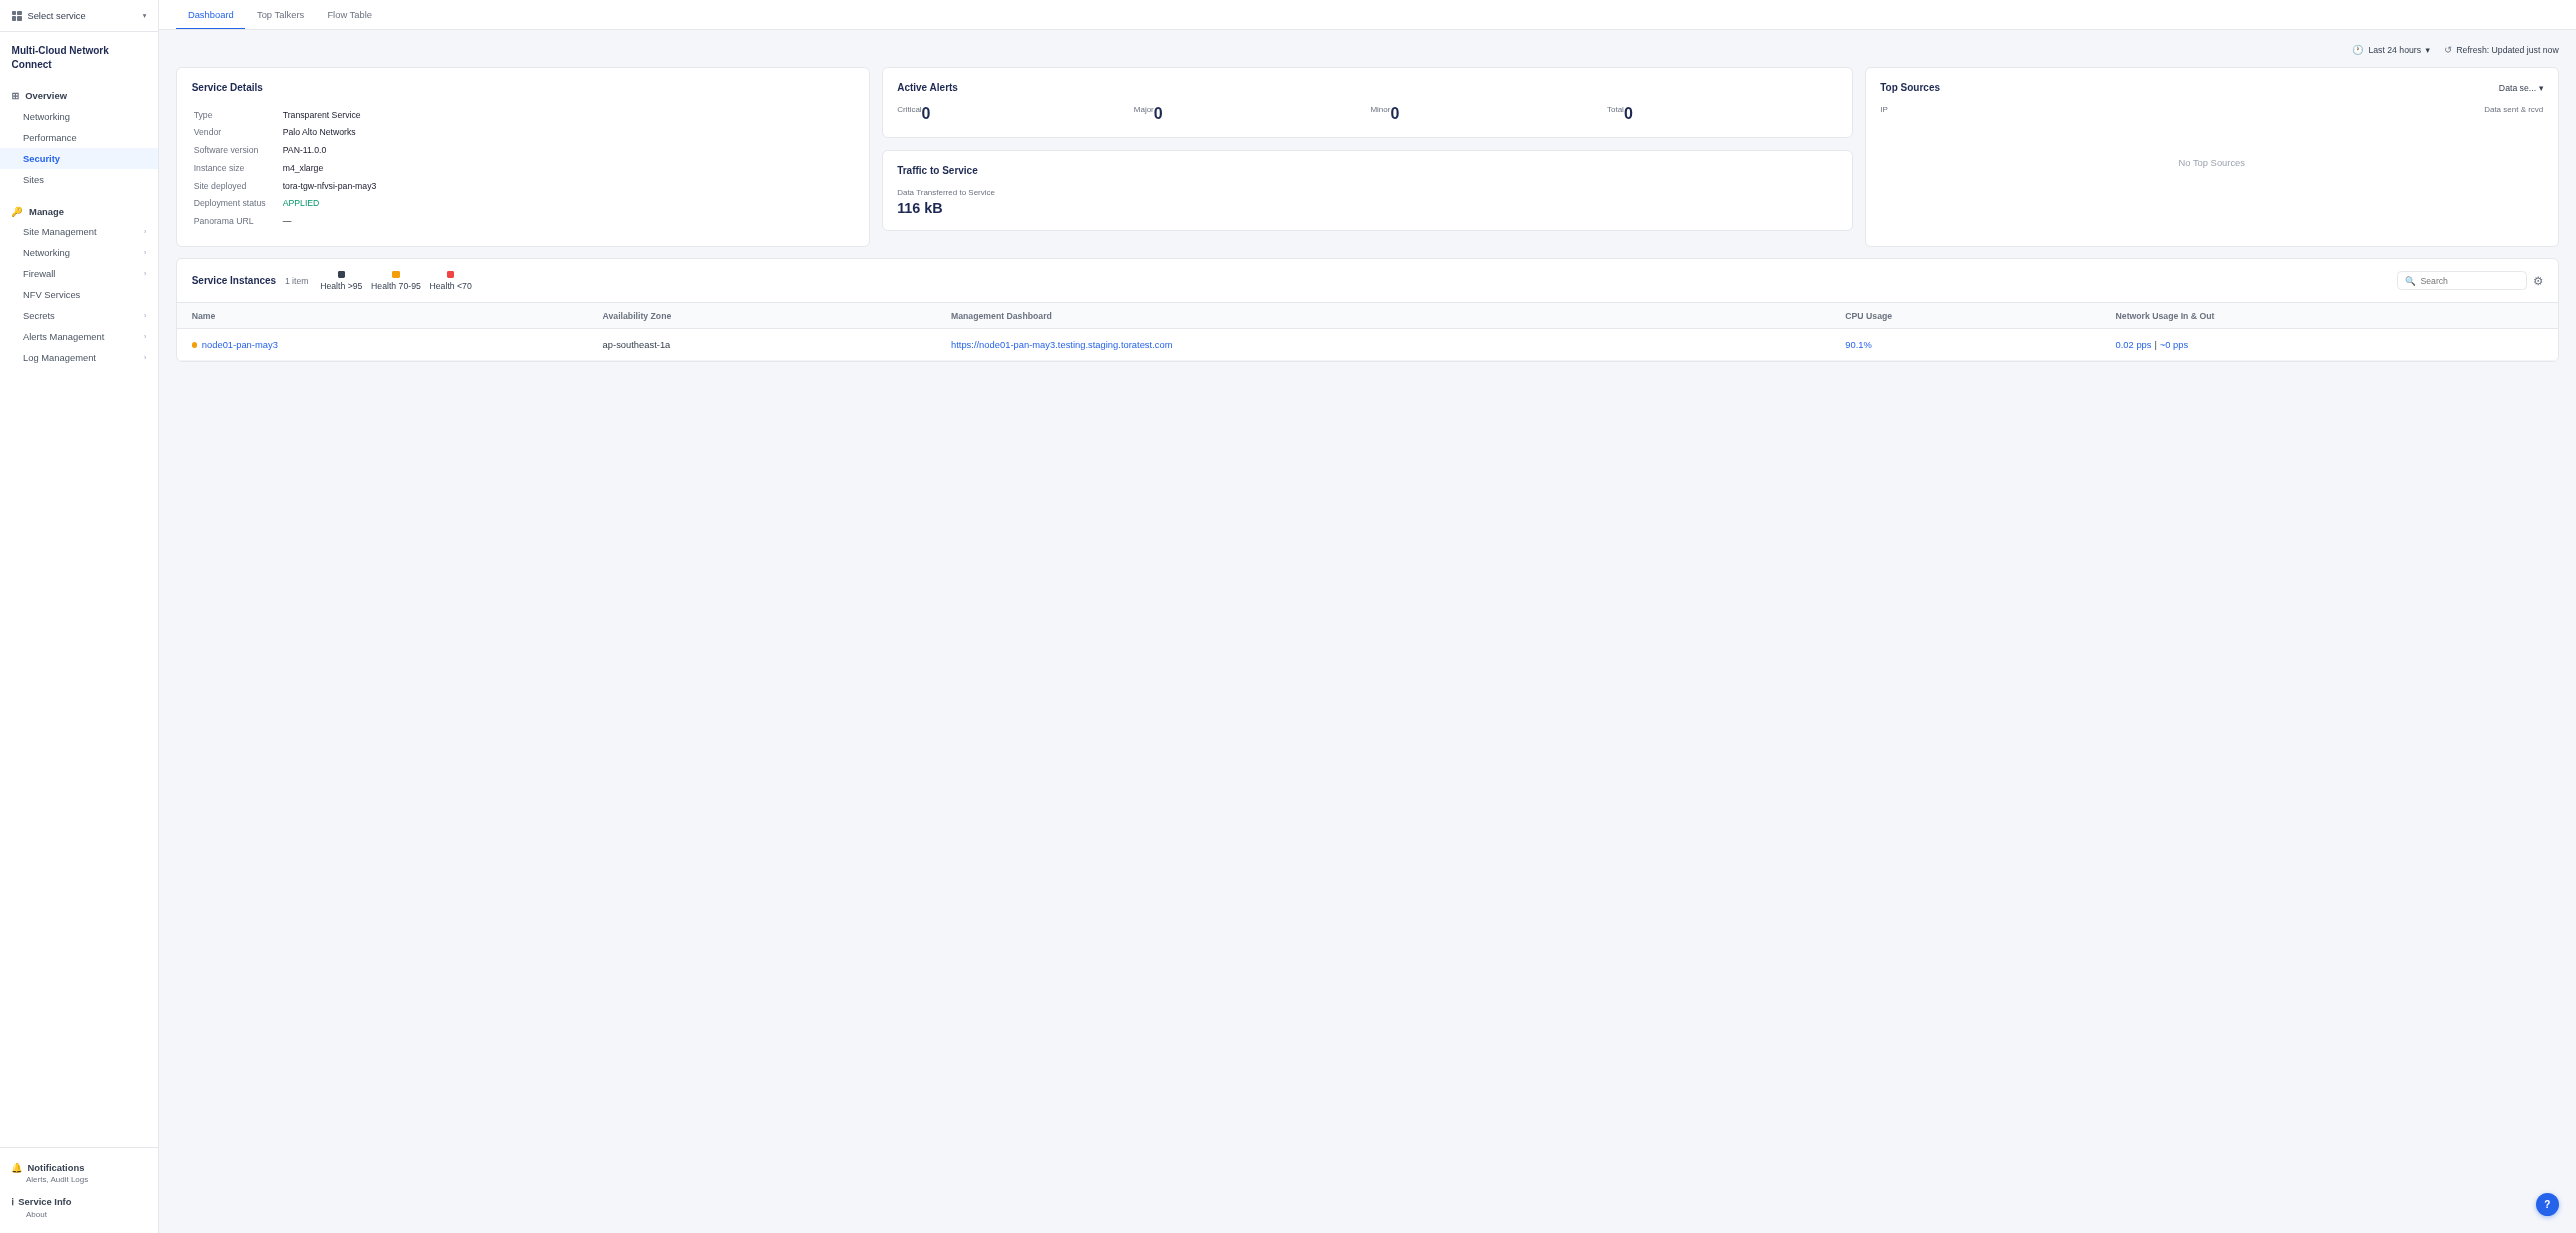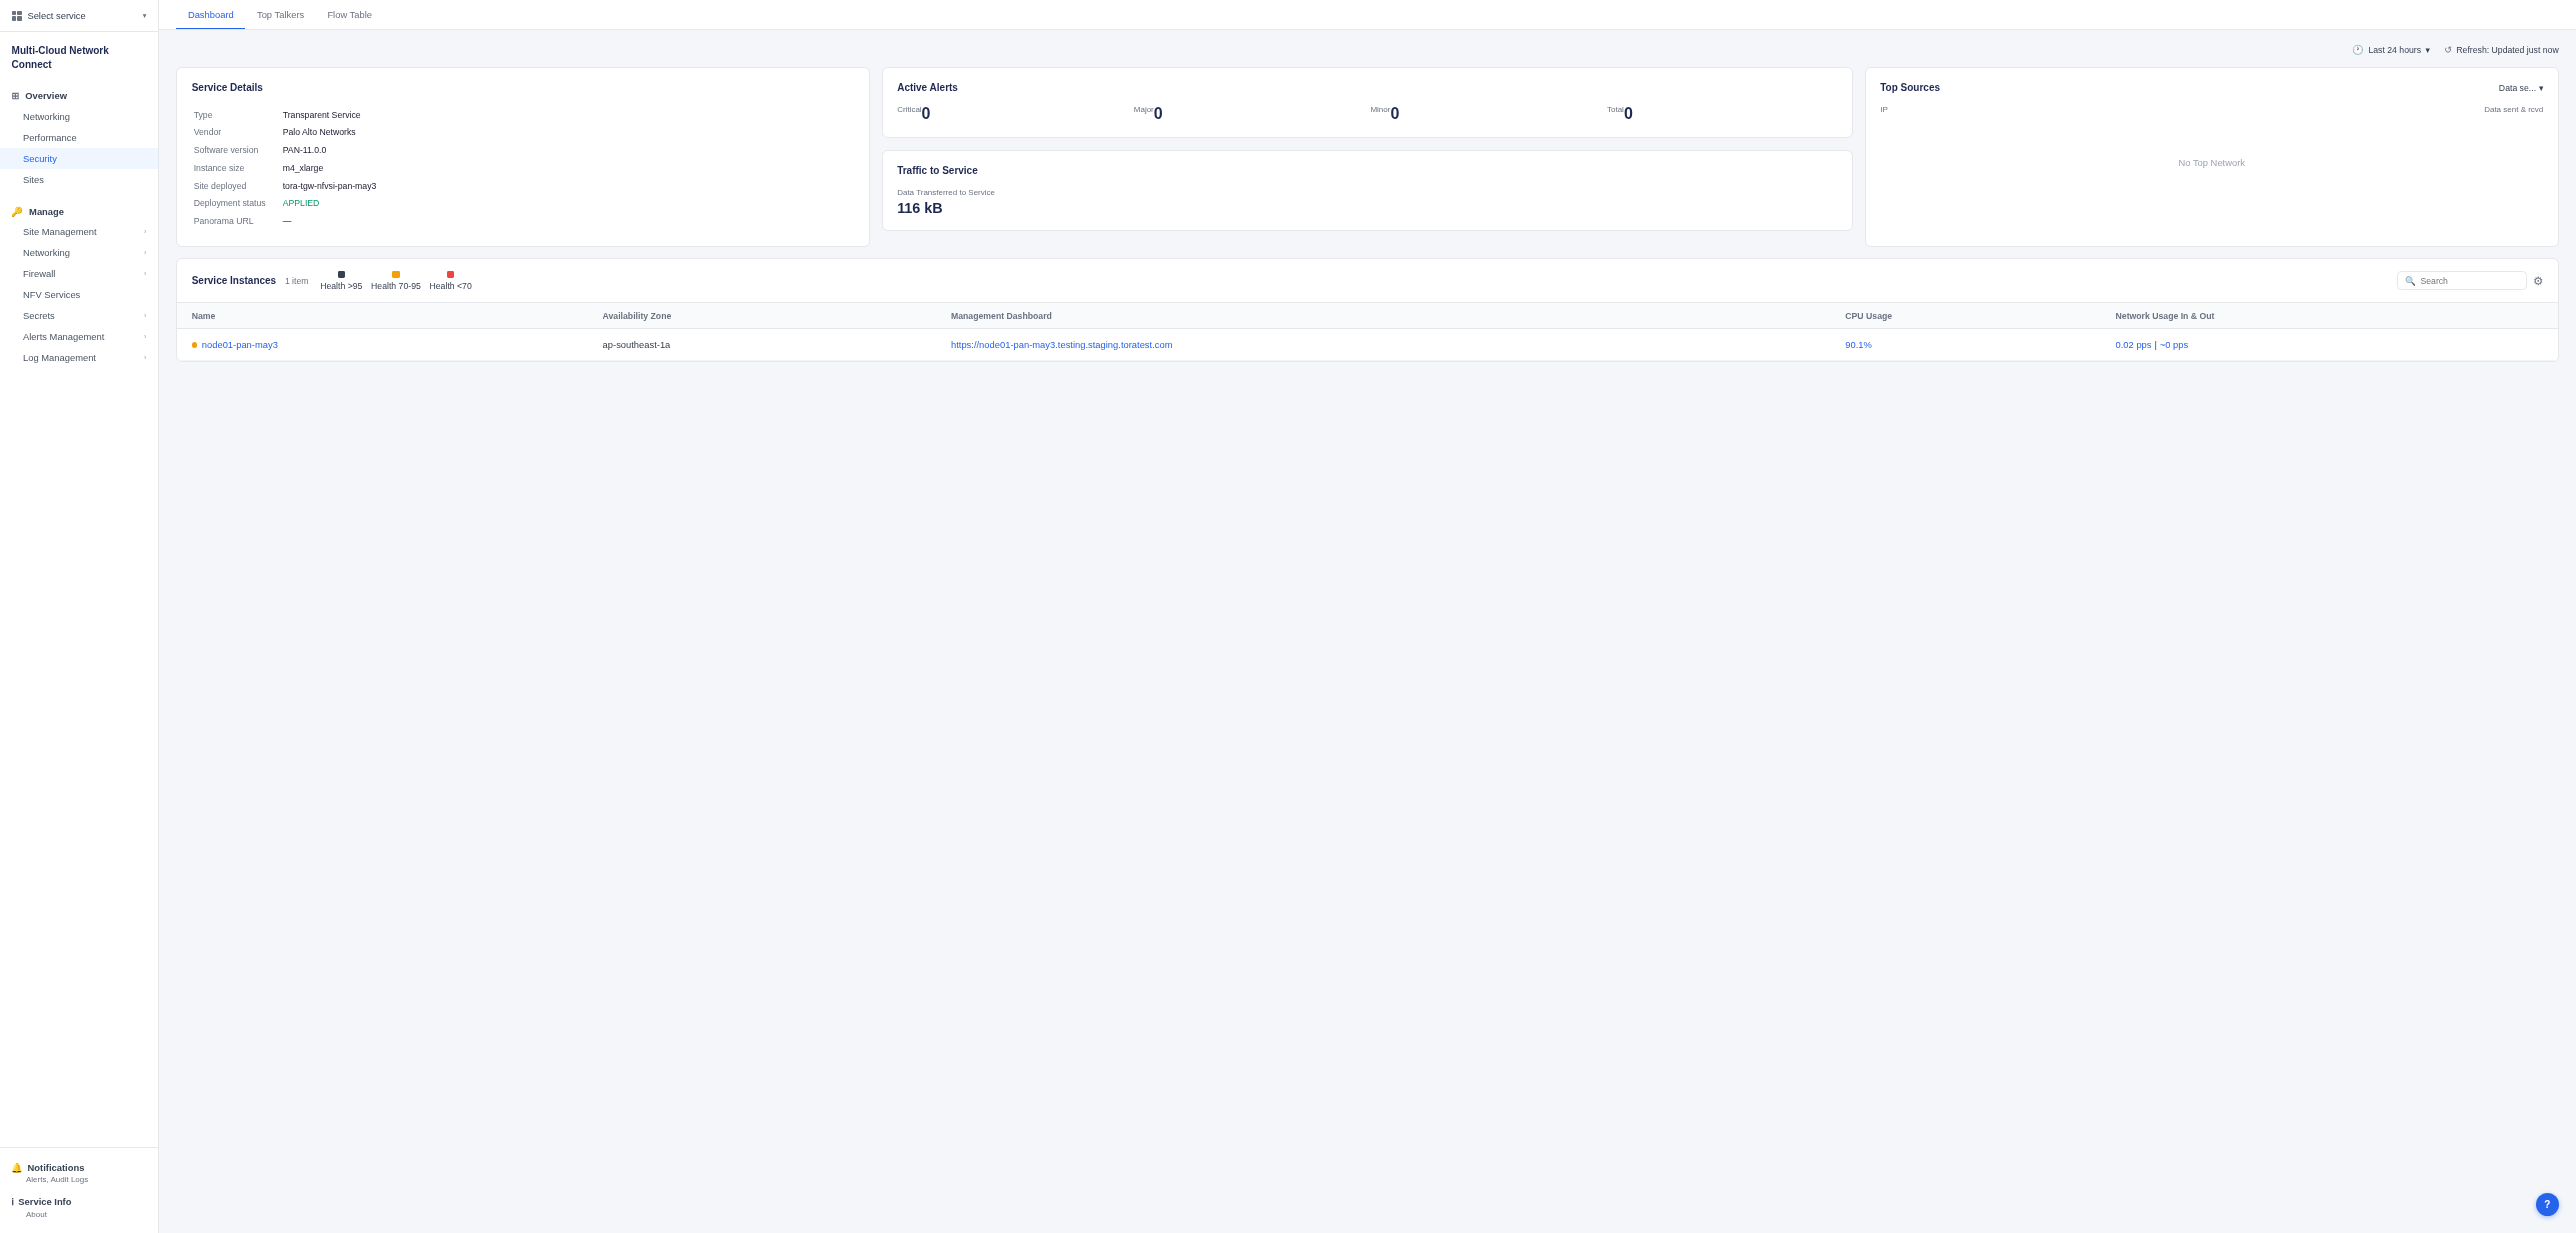--- a/index.html
+++ b/index.html
@@ -55,21 +55,21 @@
     .nav-item {
       display: flex;
       align-items: center;
       justify-content: space-between;
       padding: 5px 11.6px 5px 23px;
       font-size: 9.4px;
       color: #4b5563;
       cursor: pointer;
       transition: background 0.15s;
     }
-    .nav-item.active { color: #2563eb; background: #eff6ff; font-weight: 400; }
+    .nav-item.active { color: #2563eb; background: #eff6ff; font-weight: 700; }
     .nav-item-label { flex: 1; }
     .nav-chevron { color: #9ca3af; font-size: 7.2px; }
 
     .nav-bottom { margin-top: auto; border-top: 0.7px solid #e5e7eb; padding: 8.7px 0; }
     .nav-bottom-item {
       padding: 5.8px 11.6px;
       display: flex;
       flex-direction: column;
       cursor: pointer;
     }
@@ -449,21 +449,21 @@
           <span class="card-title" style="margin-bottom:0;">Top Sources</span>
           <div class="top-sources-select">
             <span>Data se...</span>
             <span>▾</span>
           </div>
         </div>
         <div class="top-sources-cols">
           <span class="top-sources-col-label">IP</span>
           <span class="top-sources-col-label">Data sent &amp; rcvd</span>
         </div>
-        <div class="no-top-sources">No Top Network</div>
+        <div class="no-top-sources">No Top Sources</div>
       </div>
 
     </div>
 
     <div class="instances-card">
       <div class="instances-header">
         <span class="instances-title">Service Instances</span>
         <span class="instances-count">1 item</span>
         <div class="health-legend">
           <div class="health-item">

